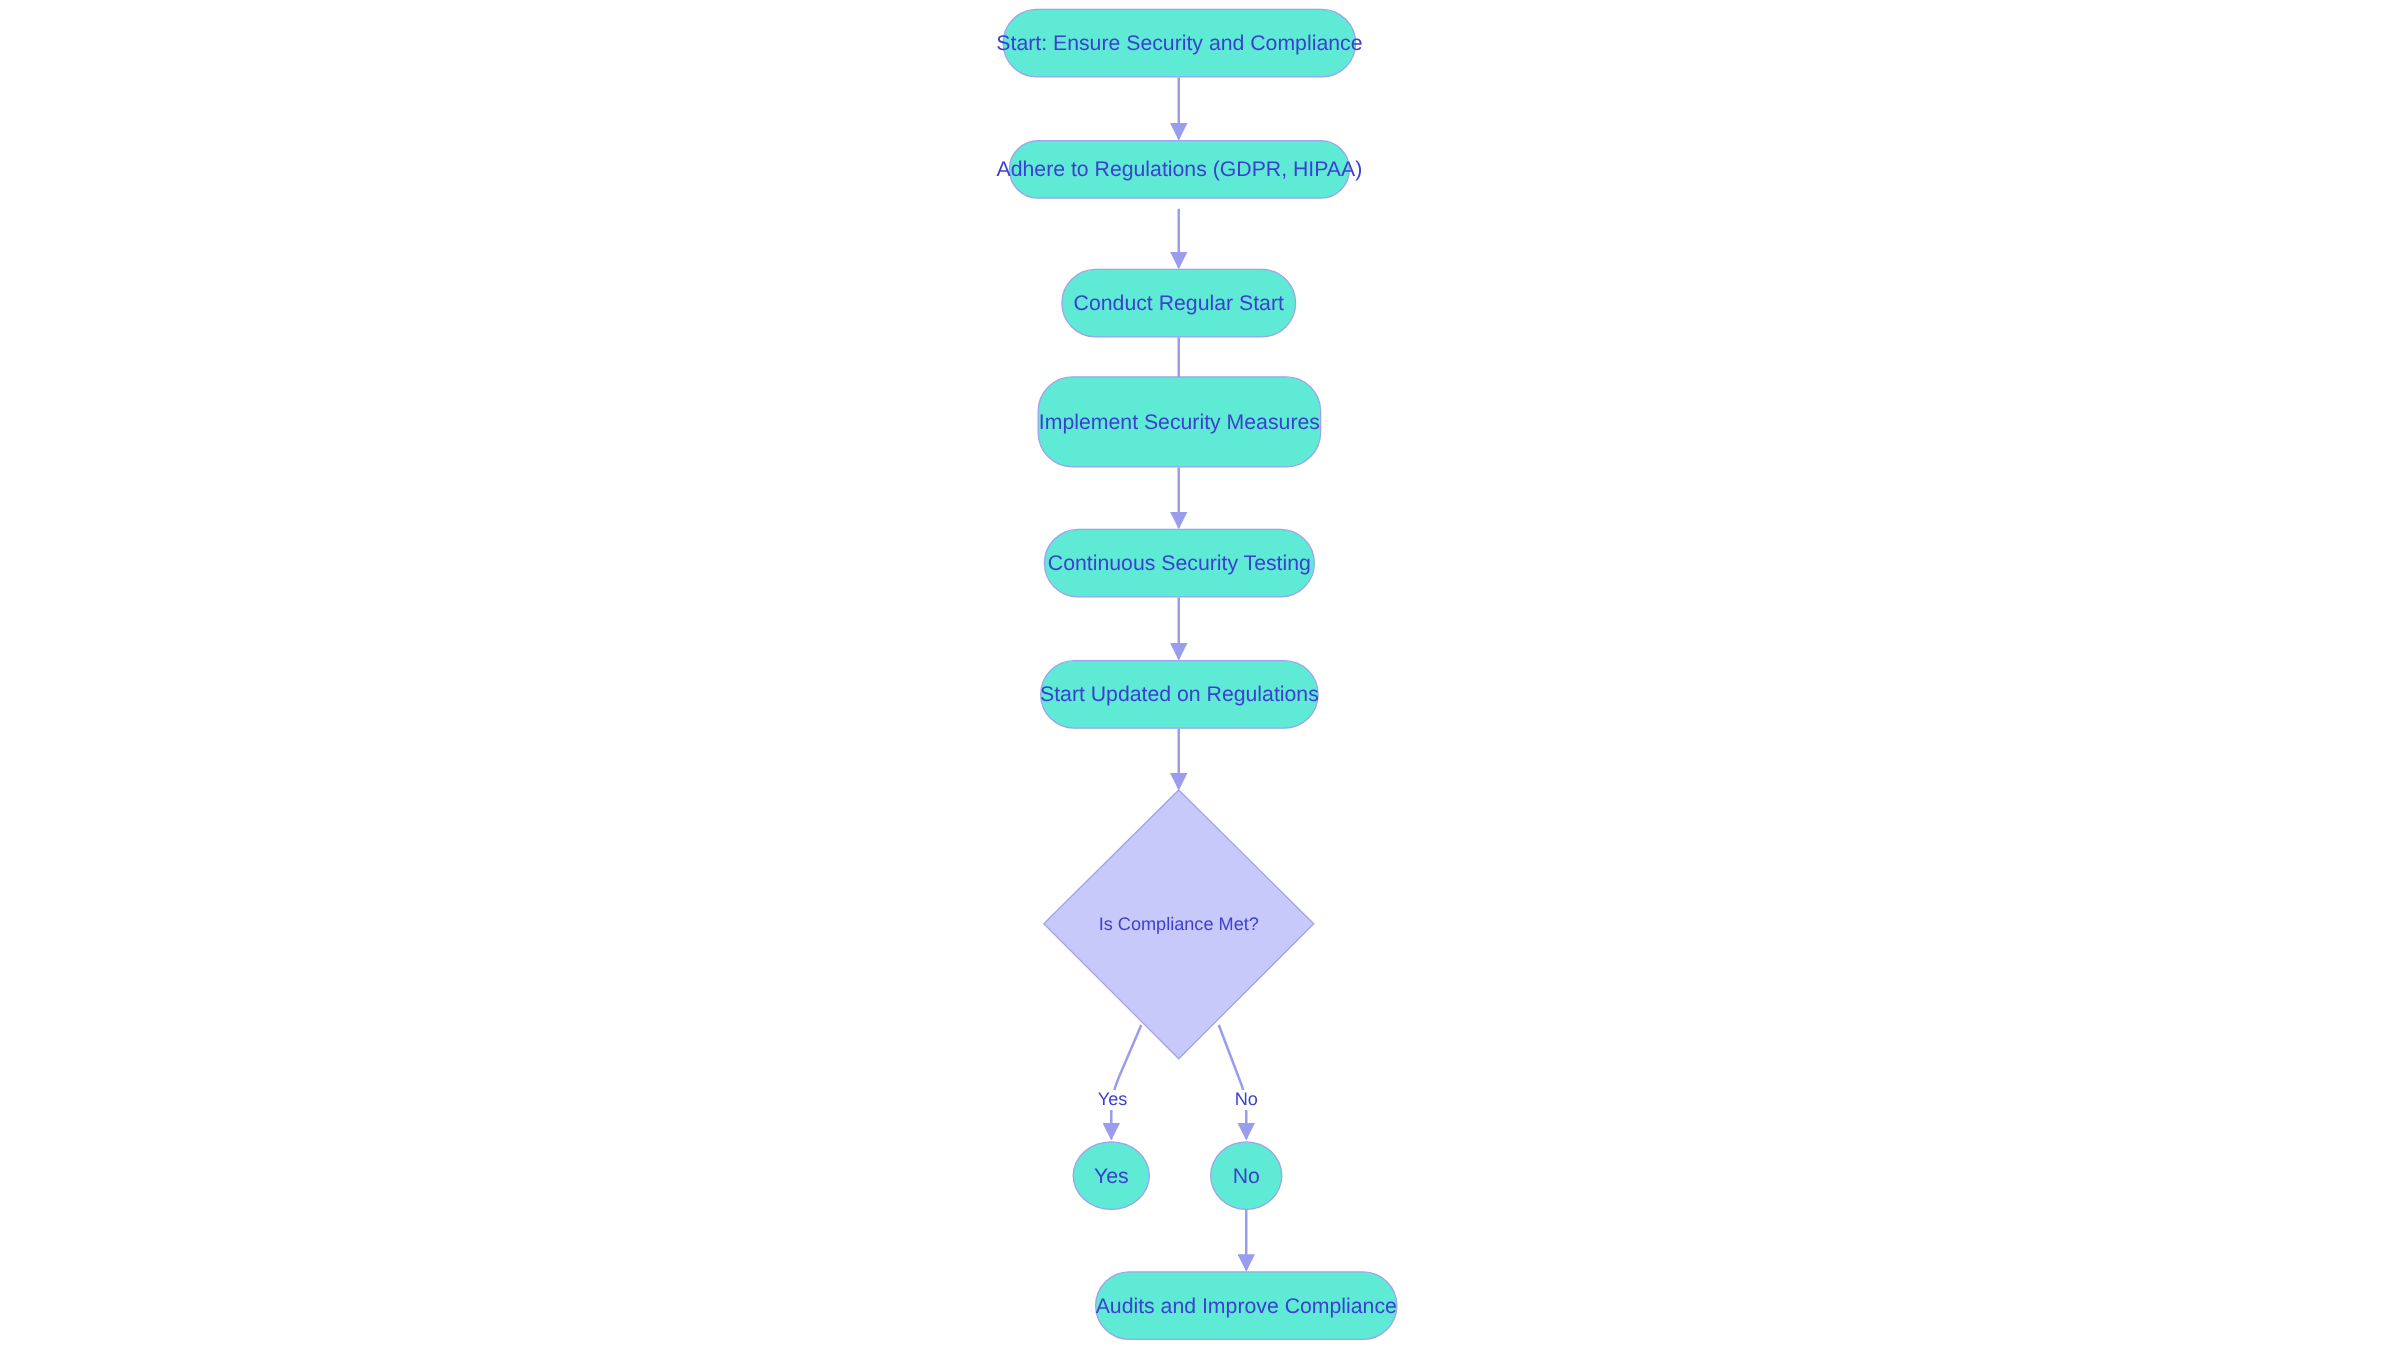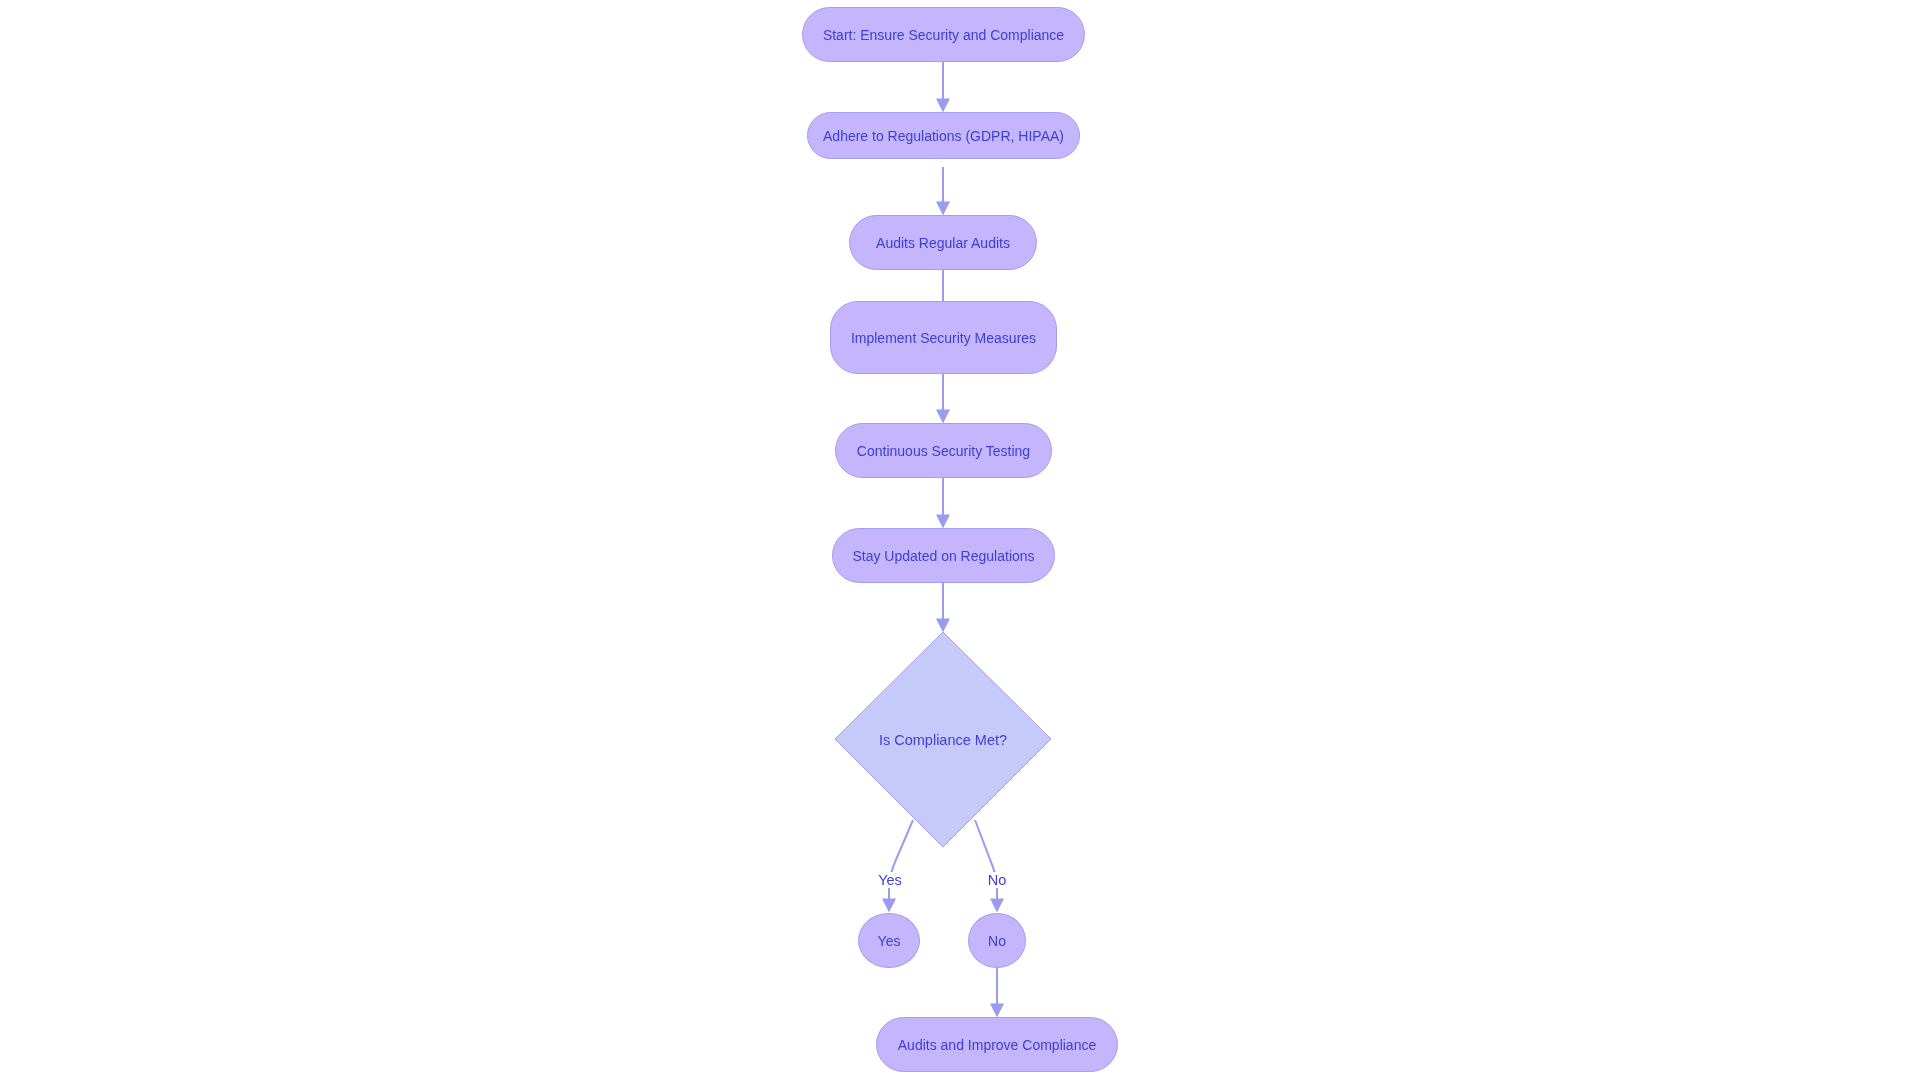--- a/index.html
+++ b/index.html
@@ -1,18 +1,18 @@
 <!DOCTYPE html>
 <html><head>
 <meta charset="utf-8">
 <style>
   html, body { margin: 0; padding: 0; background: #ffffff; }
   body { width: 1920px; height: 1083px; position: relative; overflow: hidden; font-family: "Liberation Sans", "DejaVu Sans", sans-serif; }
   svg { position: absolute; left: 0; top: 0; }
-  .node { position: absolute; box-sizing: border-box; display: flex; align-items: center; justify-content: center; background: #c4b5fd; border: 1px solid #9fa0ef; color: #3d3fd0; font-size: 14px; white-space: nowrap; }
+  .node { position: absolute; box-sizing: border-box; display: flex; align-items: center; justify-content: center; background: #5eead4; border: 1px solid #9fa0ef; color: #3d3fd0; font-size: 17px; white-space: nowrap; }
   .pill { border-radius: 28px; }
   .circle { border-radius: 50%; }
   .diamond-label, .edge-label { position: absolute; color: #3d3fd0; font-size: 14.5px; white-space: nowrap; transform: translate(-50%, -50%); text-align: center; }
   .edge-label { background: #ffffff; padding: 0 1px; }
 </style>
 </head>
 <body>
 
 <svg width="1920" height="1083" viewBox="0 0 1920 1083">
   <defs>
@@ -34,30 +34,30 @@
   <polygon points="943,632 1051,739 943,847 835,739" fill="#c8c9fb" stroke="#9fa0ef" stroke-width="1"></polygon>
 </svg>
 
 <div class="node pill" style="left:802px; top:7px; width:283px; height:55px;">
   <span>Start: Ensure Security and Compliance</span>
 </div>
 <div class="node pill" style="left:807px; top:112px; width:273px; height:47px;">
   <span>Adhere to Regulations (GDPR, HIPAA)</span>
 </div>
 <div class="node pill" style="left:849px; top:215px; width:188px; height:55px;">
-  <span>Audits Regular Audits</span>
+  <span>Conduct Regular Start</span>
 </div>
 <div class="node pill" style="left:830px; top:301px; width:227px; height:73px;">
   <span>Implement Security Measures</span>
 </div>
 <div class="node pill" style="left:835px; top:423px; width:217px; height:55px;">
   <span>Continuous Security Testing</span>
 </div>
 <div class="node pill" style="left:832px; top:528px; width:223px; height:55px;">
-  <span>Stay Updated on Regulations</span>
+  <span>Start Updated on Regulations</span>
 </div>
 
 <span class="diamond-label" style="left:943px; top:740px;">Is Compliance Met?</span>
 
 <span class="edge-label" style="left:890px; top:880px;">Yes</span>
 <span class="edge-label" style="left:997px; top:880px;">No</span>
 
 <div class="node circle" style="left:858px; top:913px; width:62px; height:55px;">
   <span>Yes</span>
 </div>

